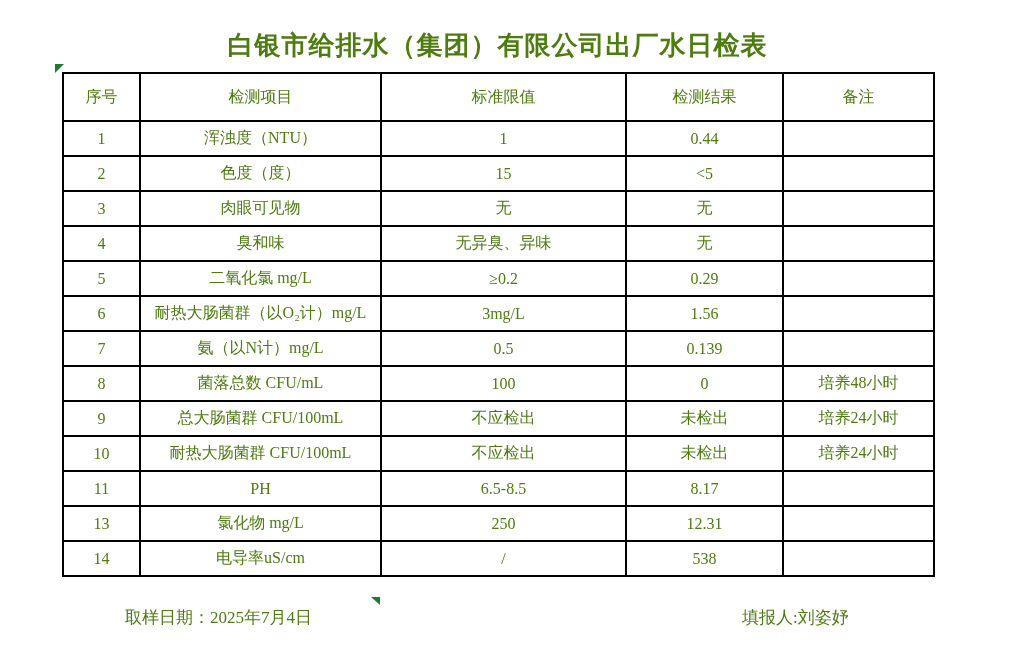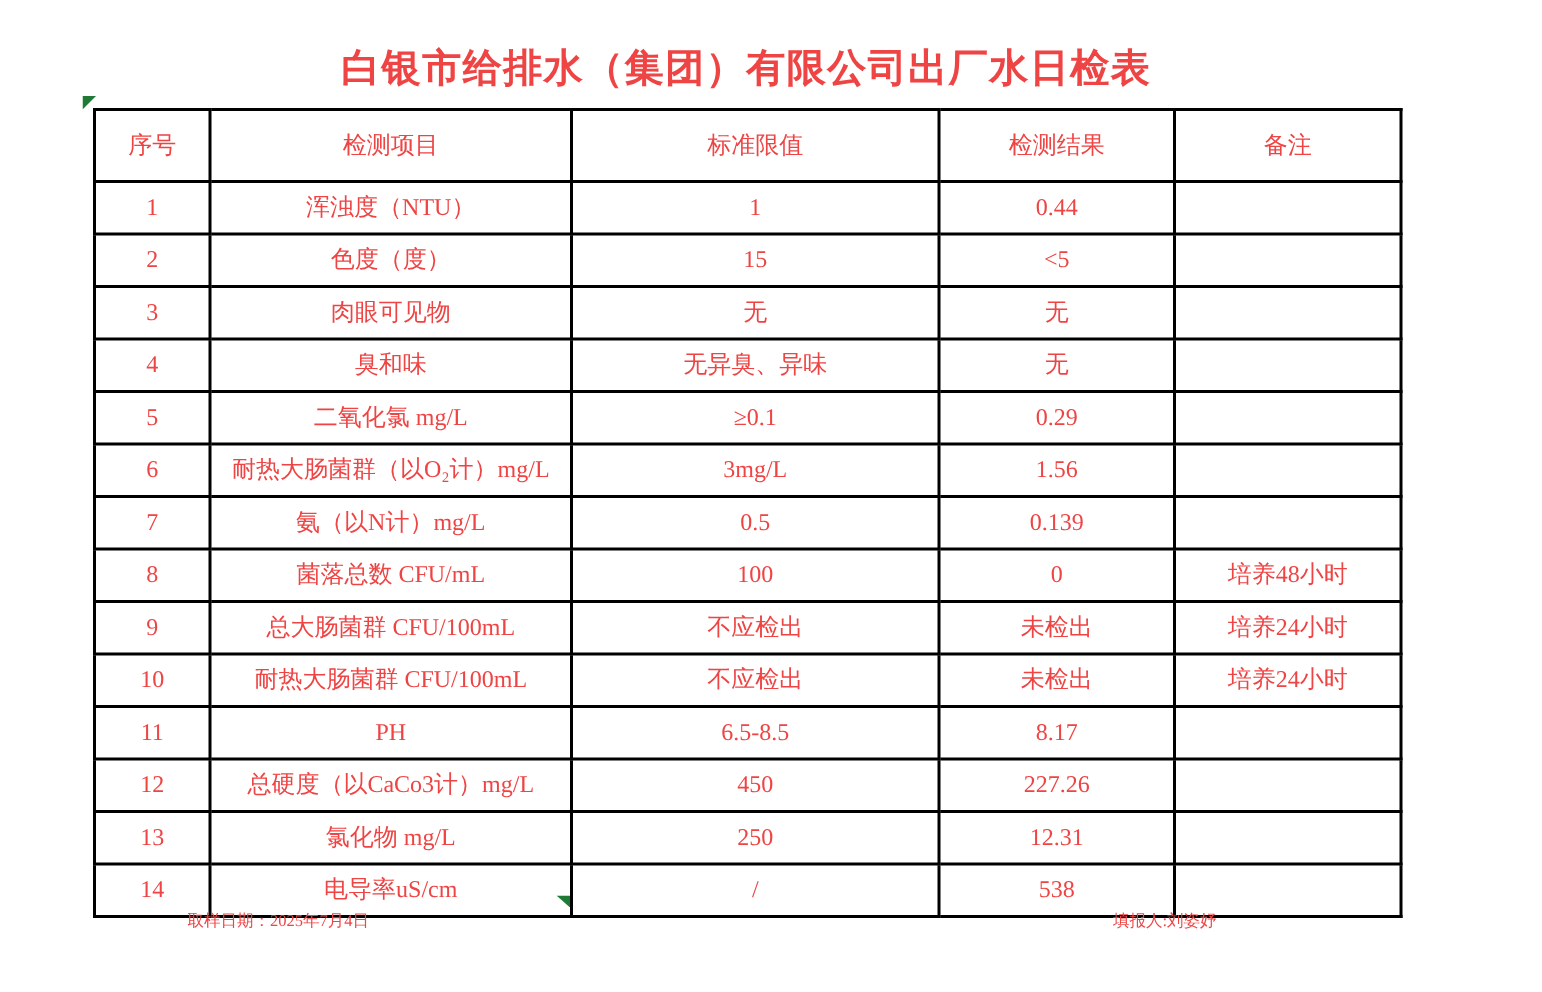--- a/index.html
+++ b/index.html
@@ -7,21 +7,21 @@
     padding: 0;
     background: #ffffff;
   }
   .page {
     position: relative;
     width: 1028px;
     height: 661px;
     background: #ffffff;
     overflow: hidden;
     font-family: "Liberation Serif", "DejaVu Serif", serif;
-    color: #ef4444;
+    color: #4d7c0f;
   }
   .title {
     position: absolute;
     top: 28px;
     left: 62px;
     width: 871px;
     text-align: center;
     font-size: 26px;
     font-weight: bold;
     letter-spacing: 1px;
@@ -48,21 +48,21 @@
     white-space: nowrap;
   }
   table.report thead tr { height: 48px; }
   table.report tbody tr { height: 35px; }
   .footer {
     position: absolute;
     top: 606px;
     left: 0;
     width: 1028px;
     height: 26px;
-    font-size: 11px;
+    font-size: 17px;
   }
   .footer .chunk {
     position: absolute;
     top: 0;
     white-space: nowrap;
   }
   .chunk-sampling { left: 125px; }
   .chunk-test     { left: 428px; }
   .chunk-reporter { left: 742px; }
   .chunk-test .val { margin-left: 12px; }
@@ -124,21 +124,21 @@
         <tr>
           <td>4</td>
           <td>臭和味</td>
           <td>无异臭、异味</td>
           <td>无</td>
           <td></td>
         </tr>
         <tr>
           <td>5</td>
           <td>二氧化氯 mg/L</td>
-          <td>≥0.1</td>
+          <td>≥0.2</td>
           <td>0.29</td>
           <td></td>
         </tr>
         <tr>
           <td>6</td>
           <td>耐热大肠菌群（以O₂计）mg/L</td>
           <td>3mg/L</td>
           <td>1.56</td>
           <td></td>
         </tr>
@@ -168,27 +168,20 @@
           <td>耐热大肠菌群 CFU/100mL</td>
           <td>不应检出</td>
           <td>未检出</td>
           <td>培养24小时</td>
         </tr>
         <tr>
           <td>11</td>
           <td>PH</td>
           <td>6.5-8.5</td>
           <td>8.17</td>
-          <td></td>
-        </tr>
-        <tr>
-          <td>12</td>
-          <td>总硬度（以CaCo3计）mg/L</td>
-          <td>450</td>
-          <td>227.26</td>
           <td></td>
         </tr>
         <tr>
           <td>13</td>
           <td>氯化物 mg/L</td>
           <td>250</td>
           <td>12.31</td>
           <td></td>
         </tr>
         <tr>

